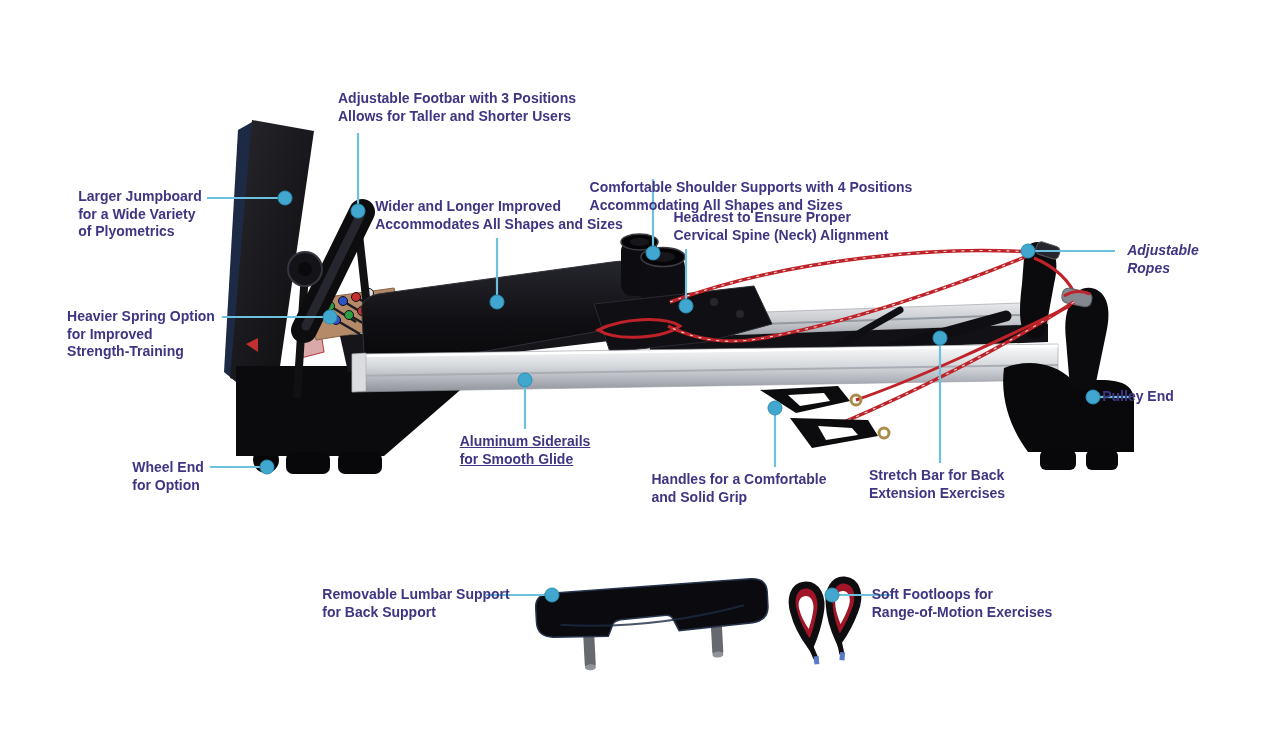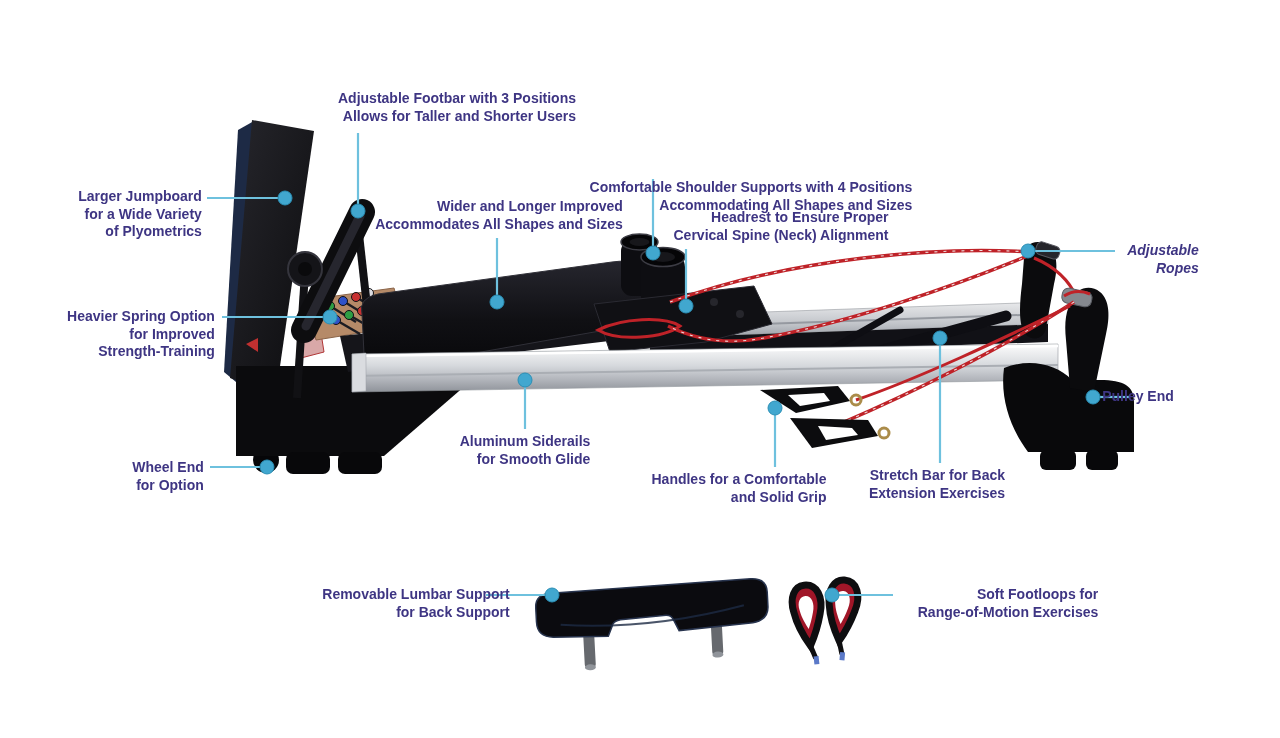--- a/index.html
+++ b/index.html
@@ -3,21 +3,21 @@
 <meta charset="utf-8">
 <style>
   html,body{margin:0;padding:0;}
   body{
     width:1280px;height:738px;position:relative;background:#ffffff;
     font-family:"Liberation Sans",sans-serif;overflow:hidden;
   }
   #machine-svg{position:absolute;left:0;top:0;z-index:1;}
   .callout{
     position:absolute;transform:translateX(-50%);
-    white-space:pre;text-align:right;
+    white-space:pre;text-align:left;
     color:#3e3583;font-weight:700;font-size:14px;line-height:17.5px;
     z-index:2;
   }
 </style>
 </head>
 <body>
 
 <svg id="machine-svg" width="1280" height="738" viewBox="0 0 1280 738" xmlns="http://www.w3.org/2000/svg">
   <defs>
     <linearGradient id="railGrad" x1="0" y1="0" x2="0" y2="1">
@@ -230,24 +230,24 @@
 <div class="callout" style="left:499px;top:198px;">Wider and Longer Improved
 Accommodates All Shapes and Sizes</div>
 <div class="callout" style="left:781px;top:209px;">Headrest to Ensure Proper
 Cervical Spine (Neck) Alignment</div>
 <div class="callout" style="left:1163px;top:242px;font-style:italic;">Adjustable
 Ropes</div>
 <div class="callout" style="left:141px;top:308px;">Heavier Spring Option
 for Improved
 Strength-Training</div>
 <div class="callout" style="left:1138px;top:388px;">Pulley End</div>
-<div class="callout" style="left:525px;top:433px;">Aluminum Siderails
+<div class="callout" style="left:525px;top:433px;text-decoration:underline;">Aluminum Siderails
 for Smooth Glide</div>
 <div class="callout" style="left:168px;top:459px;">Wheel End
 for Option</div>
 <div class="callout" style="left:739px;top:471px;">Handles for a Comfortable
 and Solid Grip</div>
 <div class="callout" style="left:937px;top:467px;">Stretch Bar for Back
 Extension Exercises</div>
 <div class="callout" style="left:377px;top:586px;margin-left:39px;">Removable Lumbar Support
 for Back Support</div>
-<div class="callout" style="left:962px;top:586px;margin-left:46px;">Soft Footloops for
+<div class="callout" style="left:962px;top:586px;">Soft Footloops for
 Range-of-Motion Exercises</div>
 
 </body></html>

